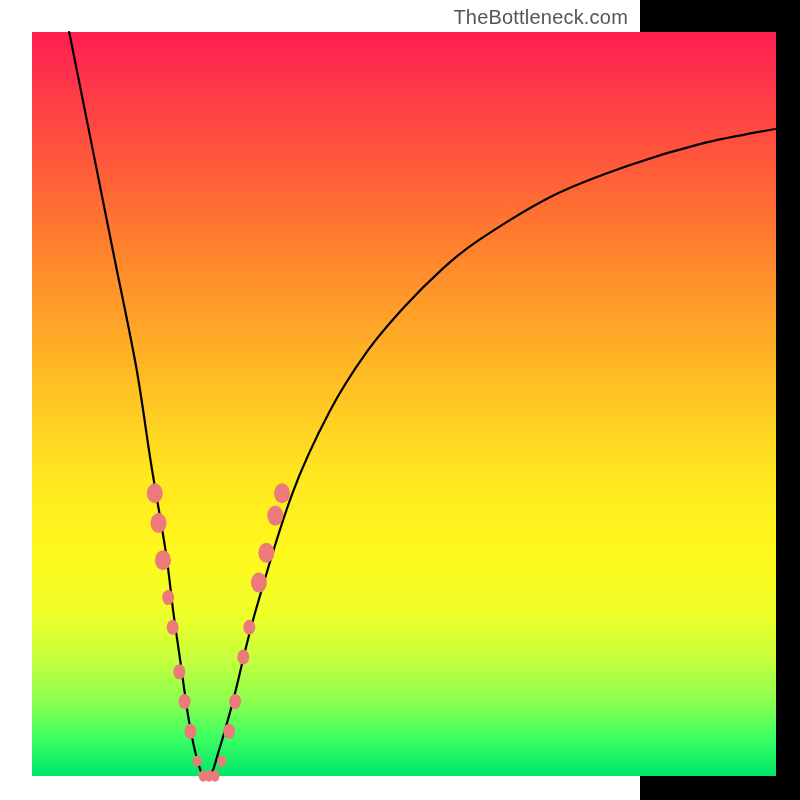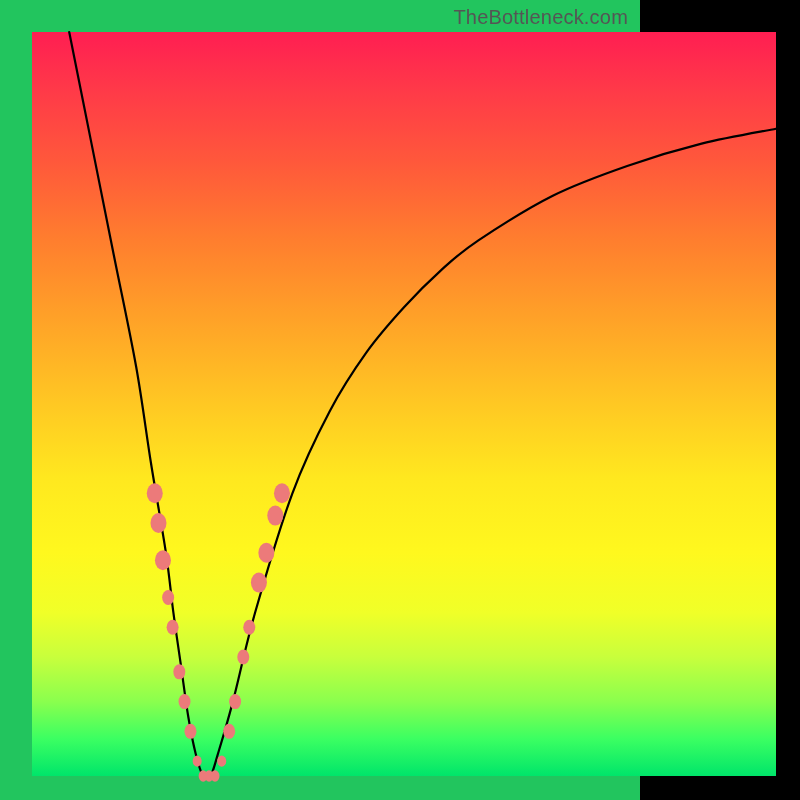--- a/index.html
+++ b/index.html
@@ -8,21 +8,21 @@
     width: 800px;
     height: 800px;
     overflow: hidden;
     background: #000;
     font-family: Arial, Helvetica, sans-serif;
   }
   .frame {
     position: absolute;
     left: 0; top: 0;
     width: 640px; height: 800px;
-    background: #22c55e;
+    background: #ffffff;
   }
   .plot-area {
     position: absolute;
     left: 32px;
     top: 32px;
     width: 744px;
     height: 744px;
     
     background: linear-gradient(
       to bottom,

